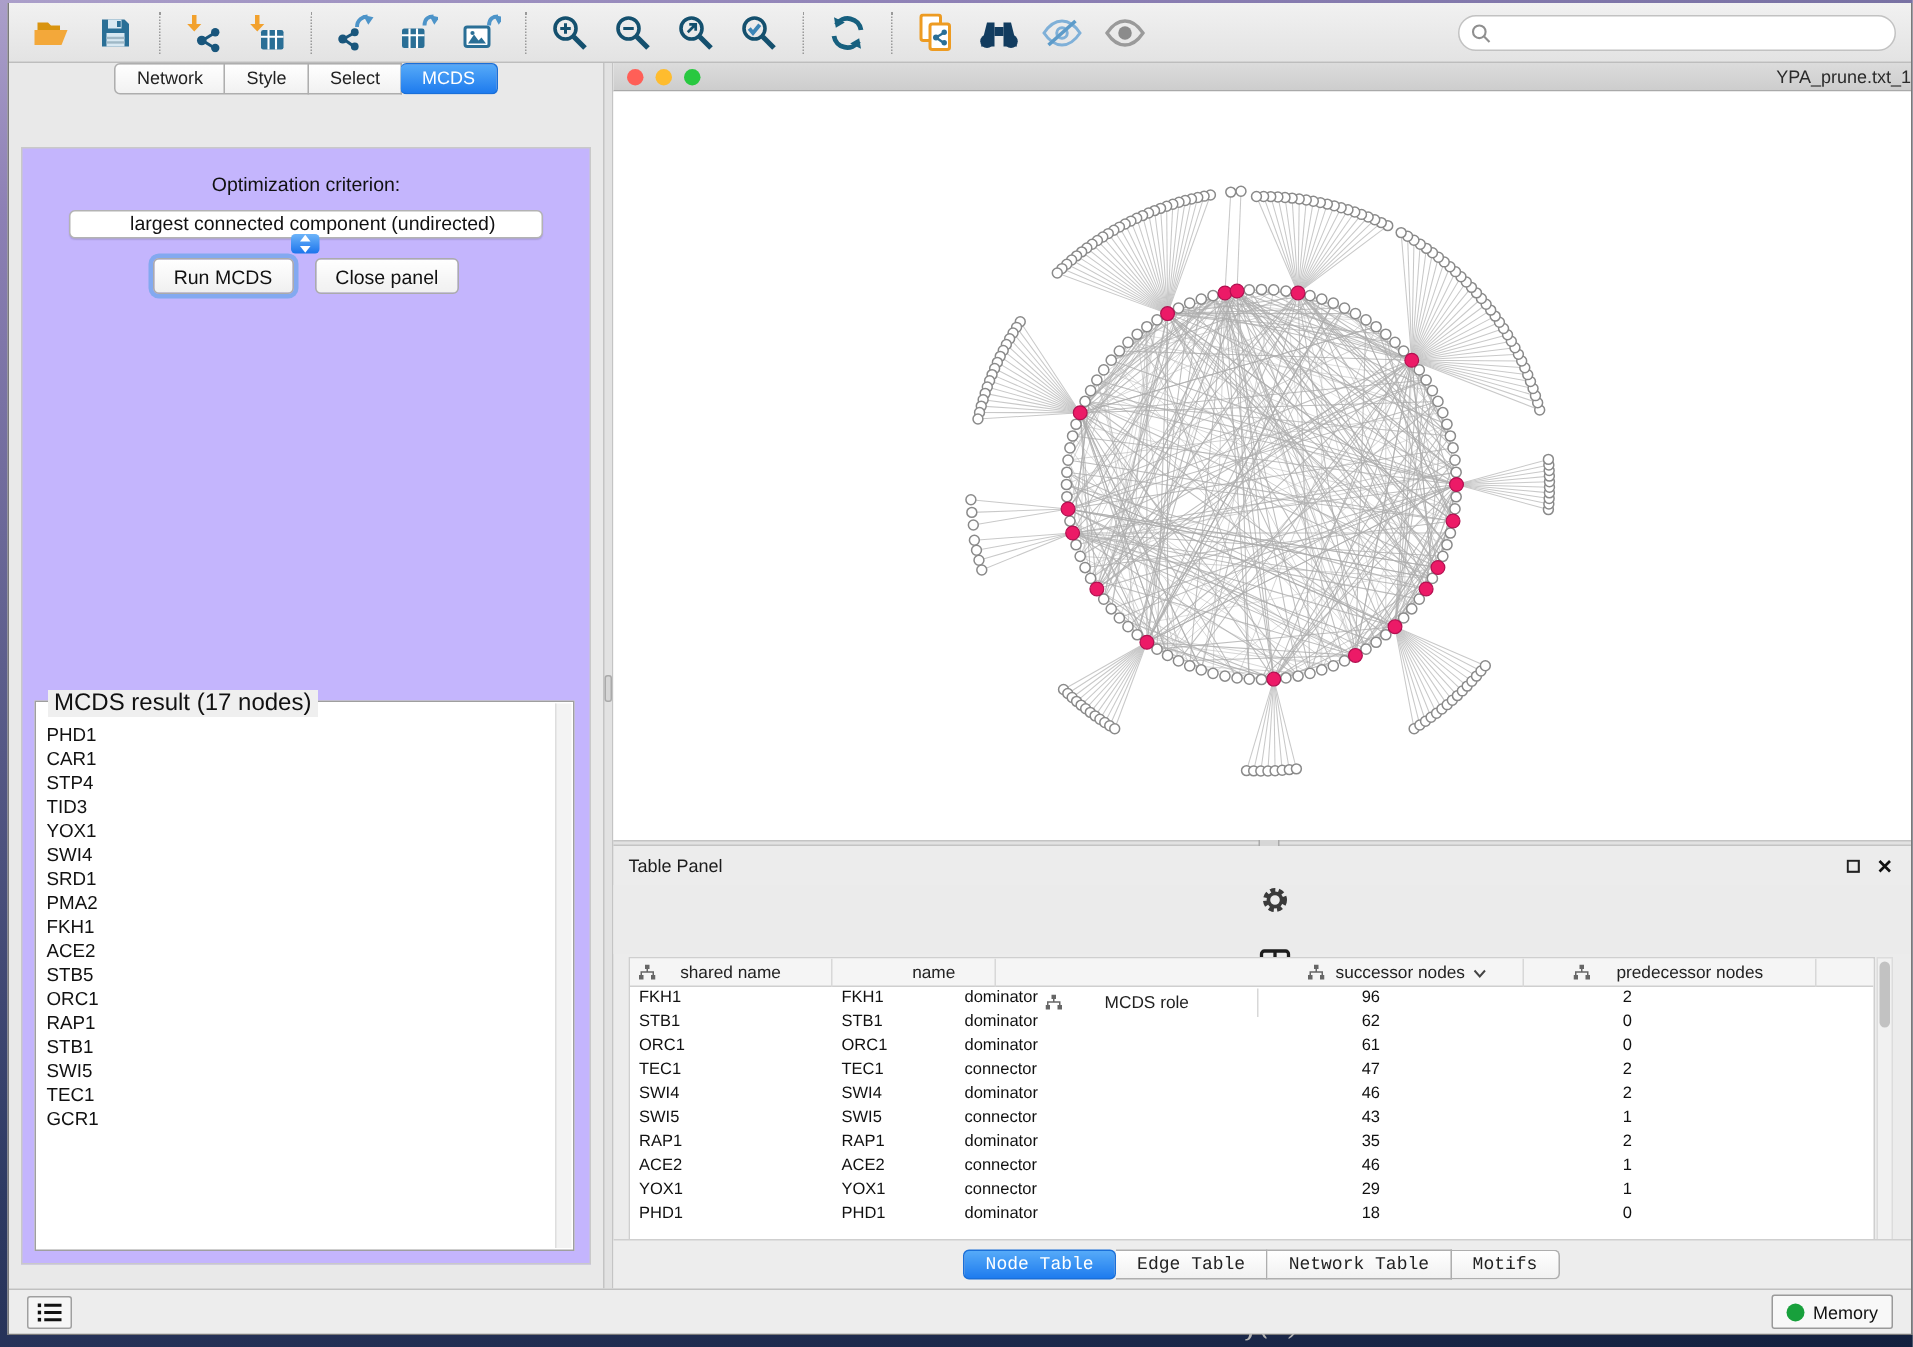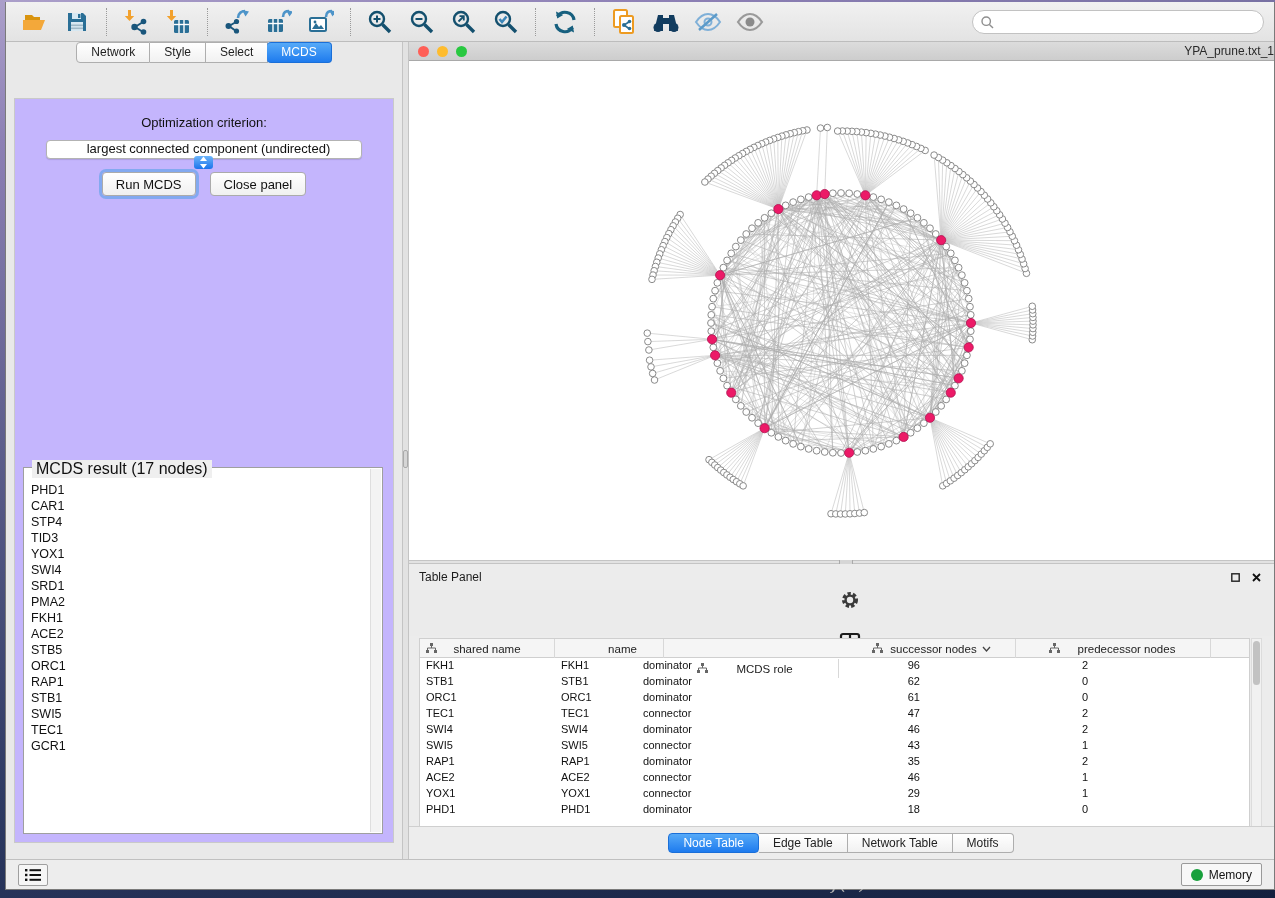--- a/index.html
+++ b/index.html
@@ -58,21 +58,21 @@
   .tbl{position:absolute;left:10px;top:74px;right:24px;height:190px;background:#fff;border:1px solid #cfcfcf;overflow:hidden;}
   .thead{display:flex;height:19px;background:#f5f5f5;border-bottom:1px solid #cfcfcf;gap:27px;}
   .th{position:relative;height:19px;border-right:1px solid #d8d8d8;display:flex;align-items:center;justify-content:center;font-size:11.5px;color:#222;gap:5px;}
   .th .tree{position:absolute;left:6px;top:4px;}
   .tr{display:flex;height:16px;}
   .td{font-size:11px;color:#111;padding:1px 6px 0 6px;white-space:nowrap;overflow:hidden;}
   .td.num{text-align:right;padding-right:15px;}
   .tbl-scroll{position:absolute;right:12px;top:74px;height:190px;width:11px;background:#f1f1f1;border:1px solid #dcdcdc;}
   .tbl-thumb{position:absolute;left:1px;right:1px;top:2px;height:44px;background:#c2c2c2;border-radius:5px;}
   .tp-tabs{position:absolute;left:0;right:0;bottom:0;height:33px;background:#ededed;border-top:1px solid #cfcfcf;display:flex;justify-content:center;align-items:center;}
-  .tp-tabs .seg{height:20px;line-height:18px;}
+  .tp-tabs .seg{height:20px;line-height:18px;font-family:Liberation Mono, monospace;}
   
   .statusbar{position:absolute;left:0;right:0;bottom:0;height:30px;background:#ededed;border-top:1px solid #c0c0c0;display:flex;align-items:center;padding:0 12px;}
   .sb-left{width:30px;height:22px;background:#f6f6f6;border:1px solid #9f9f9f;border-radius:2px;display:flex;align-items:center;justify-content:center;}
   .sb-spacer{flex:1;}
   .mem-btn{height:23px;background:#f8f8f8;border:1px solid #9a9a9a;border-radius:2px;display:flex;align-items:center;padding:0 9px;gap:6px;font-size:12px;color:#111;}
   .mem-dot{width:12px;height:12px;border-radius:50%;background:#18a03c;}
 </style>
 </head>
 <body>
 

